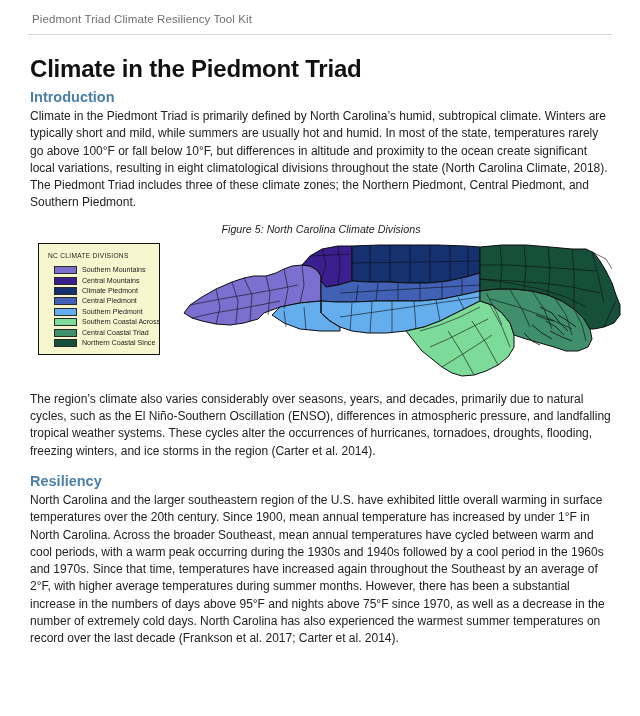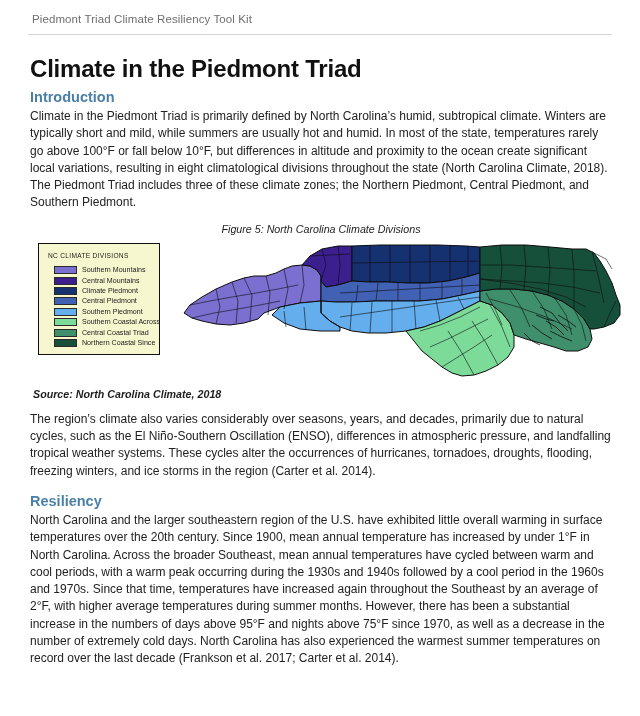--- a/index.html
+++ b/index.html
@@ -290,21 +290,20 @@
               <path d="M356,80 L366,84 L374,86"></path>
               <path d="M378,80 L388,86 L396,92"></path>
             </g>
 
           </g>
         </svg>
       </div>
 
     </div>
 
-    <div class="figure-source">Source: North Carolina Climate, 2018</div>
   </div>
 
   <p class="body" style="margin-top:11px;">The region’s climate also varies considerably over seasons, years, and decades, primarily due to natural cycles, such as the El Niño-Southern Oscillation (ENSO), differences in atmospheric pressure, and landfalling tropical weather systems. These cycles alter the occurrences of hurricanes, tornadoes, droughts, flooding, freezing winters, and ice storms in the region (Carter et al. 2014).</p>
 
   <h2 class="section-heading spaced">Resiliency</h2>
 
   <p class="body">North Carolina and the larger southeastern region of the U.S. have exhibited little overall warming in surface temperatures over the 20th century. Since 1900, mean annual temperature has increased by under 1°F in North Carolina. Across the broader Southeast, mean annual temperatures have cycled between warm and cool periods, with a warm peak occurring during the 1930s and 1940s followed by a cool period in the 1960s and 1970s. Since that time, temperatures have increased again throughout the Southeast by an average of 2°F, with higher average temperatures during summer months. However, there has been a substantial increase in the numbers of days above 95°F and nights above 75°F since 1970, as well as a decrease in the number of extremely cold days. North Carolina has also experienced the warmest summer temperatures on record over the last decade (Frankson et al. 2017; Carter et al. 2014).</p>
 
 </div>
 

